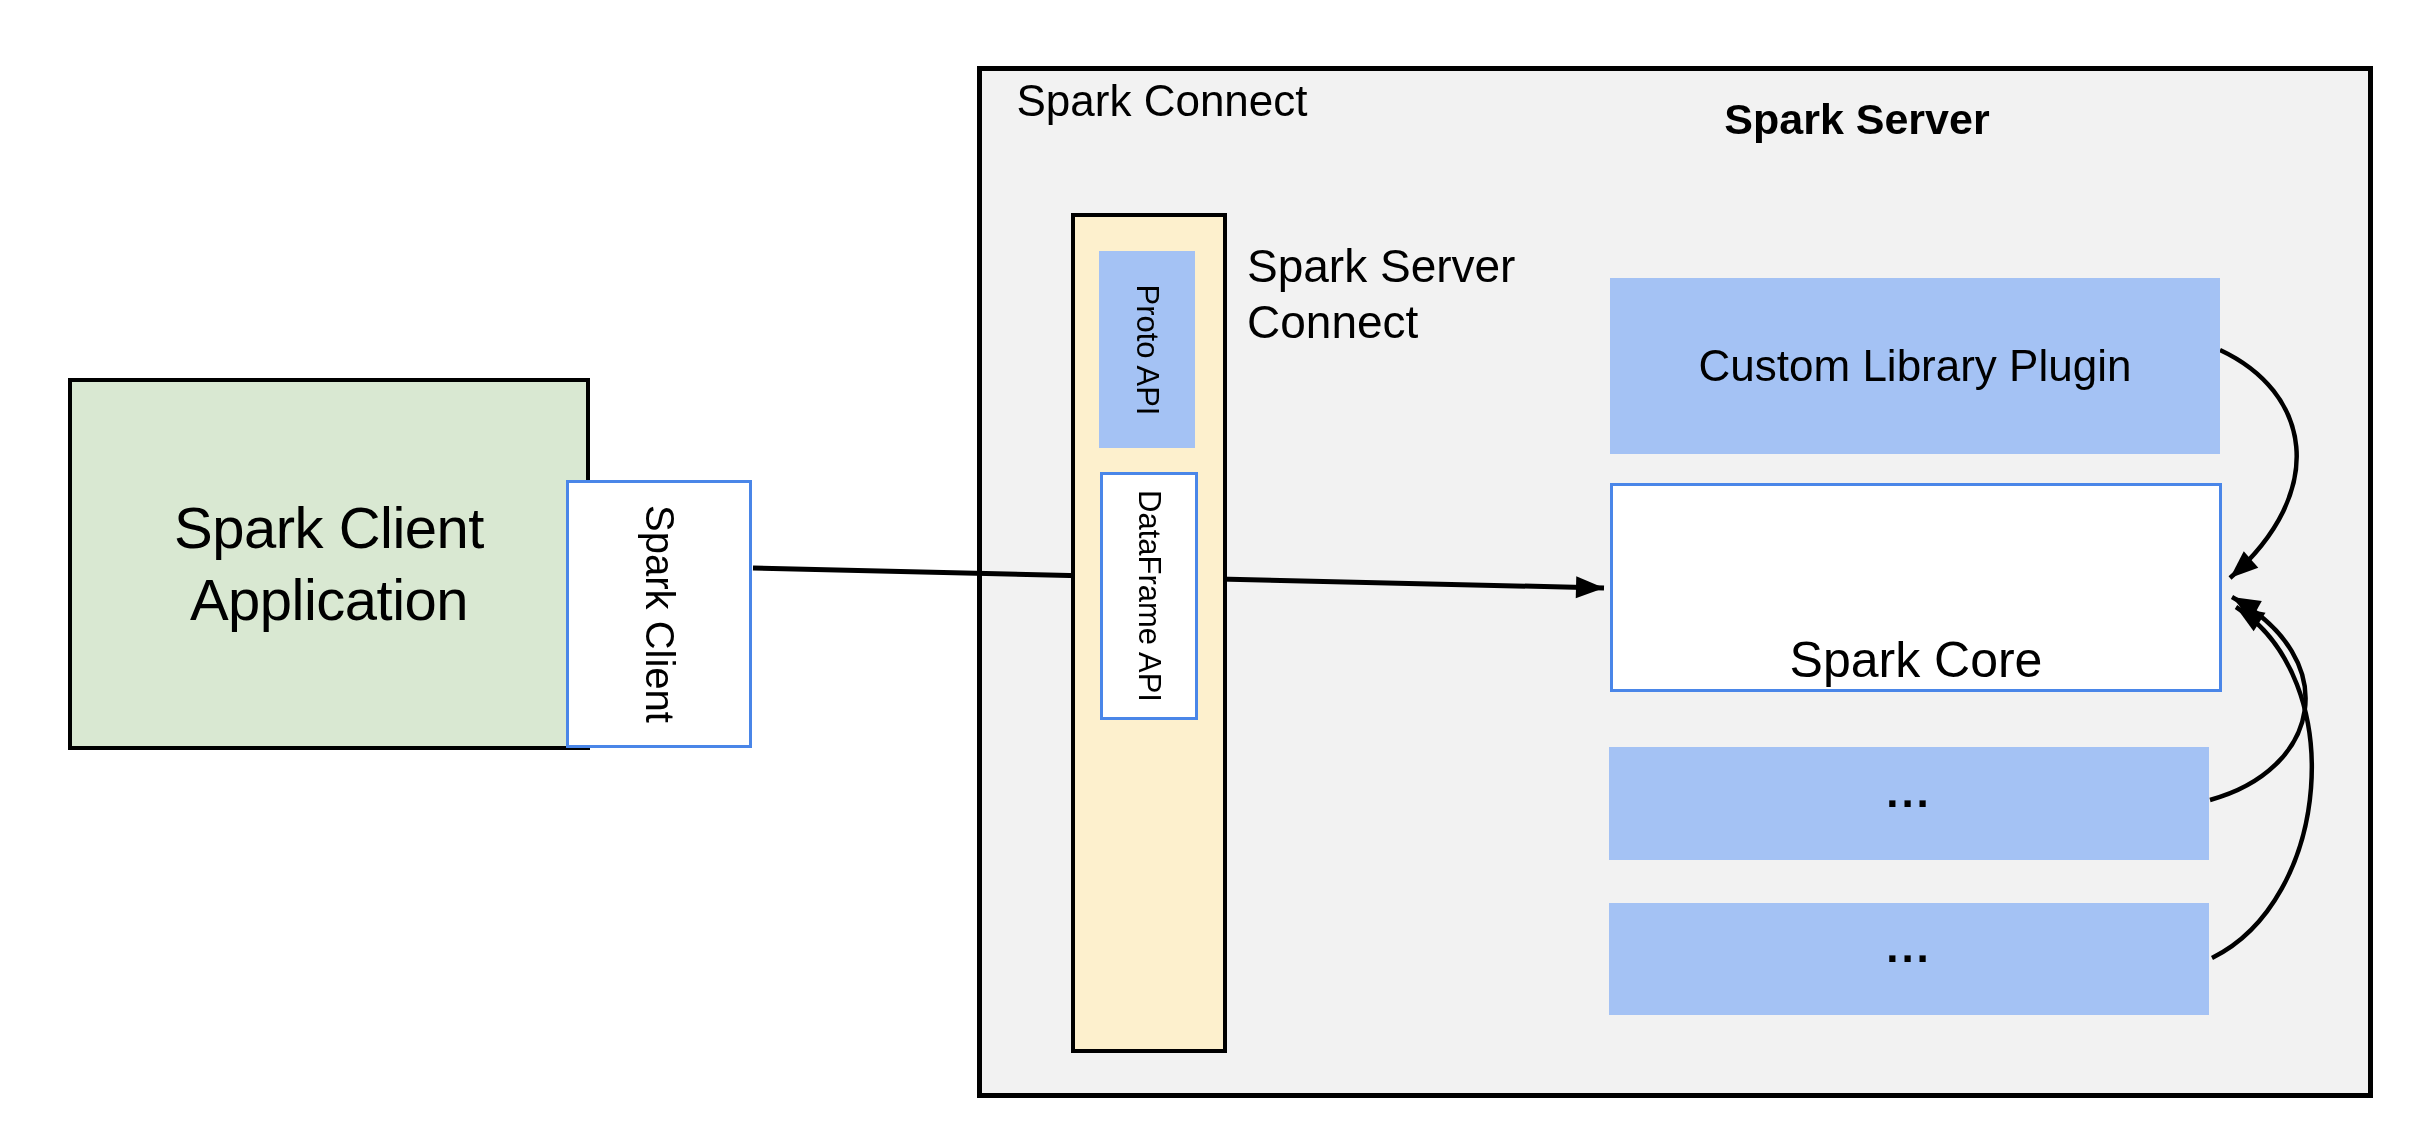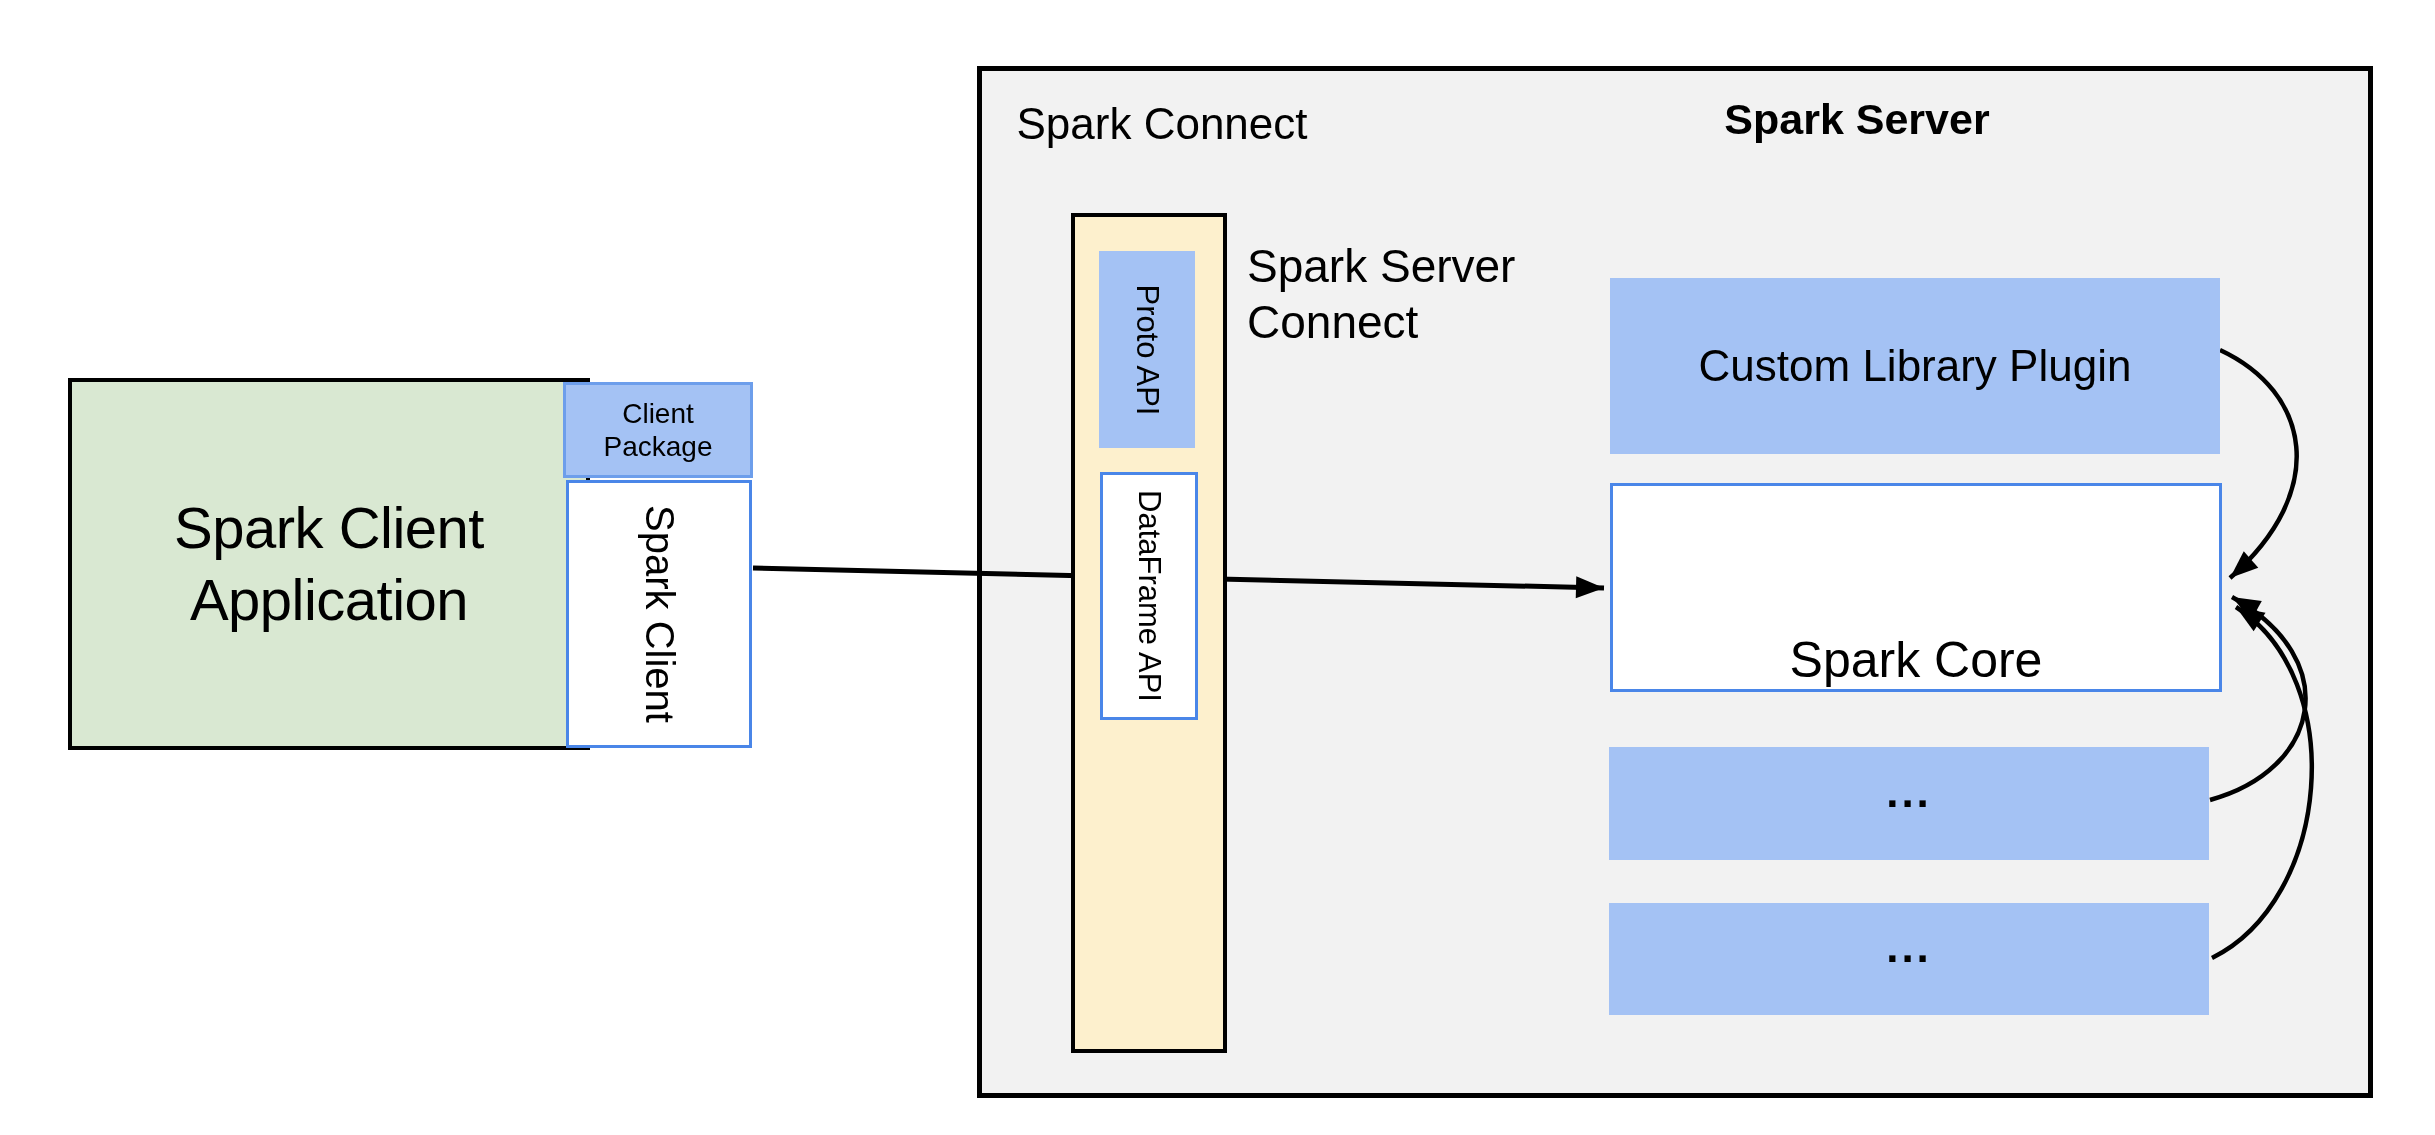--- a/index.html
+++ b/index.html
@@ -18,21 +18,21 @@
     display:flex;flex-direction:column;align-items:center;justify-content:center;text-align:center;}
   .pkg-box .line{font-size:28px;line-height:33px;}
 
   .spark-client-box{left:566px;top:480px;width:186px;height:268px;background:#ffffff;border:3px solid #4a86e8;z-index:3;}
 
   .vtext{position:absolute;left:50%;top:50%;transform:translate(-50%,-50%) rotate(90deg);white-space:nowrap;}
 
   
   .gray-box{left:977px;top:66px;width:1396px;height:1032px;background:#f2f2f2;border:5px solid #000;z-index:0;}
 
-  .connect-title{left:972px;top:72px;width:380px;text-align:center;font-size:44px;line-height:58px;z-index:4;margin-top:23px;}
+  .connect-title{left:972px;top:72px;width:380px;text-align:center;font-size:44px;line-height:58px;z-index:4;}
 
   .yellow-box{left:1071px;top:213px;width:156px;height:840px;background:#fdf0cd;border:4px solid #000;z-index:3;}
 
   .proto-box{left:1099px;top:251px;width:96px;height:197px;background:#a4c2f4;z-index:4;}
   .proto-box .vtext{font-size:31px;}
   .dataframe-box{left:1100px;top:472px;width:98px;height:248px;background:#ffffff;border:3px solid #4a86e8;z-index:4;}
   .dataframe-box .vtext{font-size:31px;}
 
   .server-library-label{left:1247px;top:238px;font-size:46px;line-height:56px;z-index:4;}
 
@@ -68,24 +68,20 @@
     <path d="M 2220 350 C 2310 392 2330 490 2230 578" stroke="#000" stroke-width="4.5" fill="none" marker-end="url(#arrowhead)"></path>
     <path d="M 2210 800 C 2320 770 2345 660 2232 597" stroke="#000" stroke-width="4.5" fill="none" marker-end="url(#arrowhead)"></path>
     <path d="M 2212 958 C 2330 900 2350 680 2236 607" stroke="#000" stroke-width="4.5" fill="none" marker-end="url(#arrowhead)"></path>
   </svg>
 
   <div class="abs green-box">
     <div class="line">Spark Client</div>
     <div class="line">Application</div>
   </div>
 
-  <div class="abs pkg-box">
-    <div class="line">Client</div>
-    <div class="line">Package</div>
-  </div>
 
   <div class="abs spark-client-box">
     <span class="vtext" style="font-size:40px;">Spark Client</span>
   </div>
 
   <div class="abs connect-title">
     <div>Spark Connect</div>
   </div>
 
   <div class="abs yellow-box"></div>

